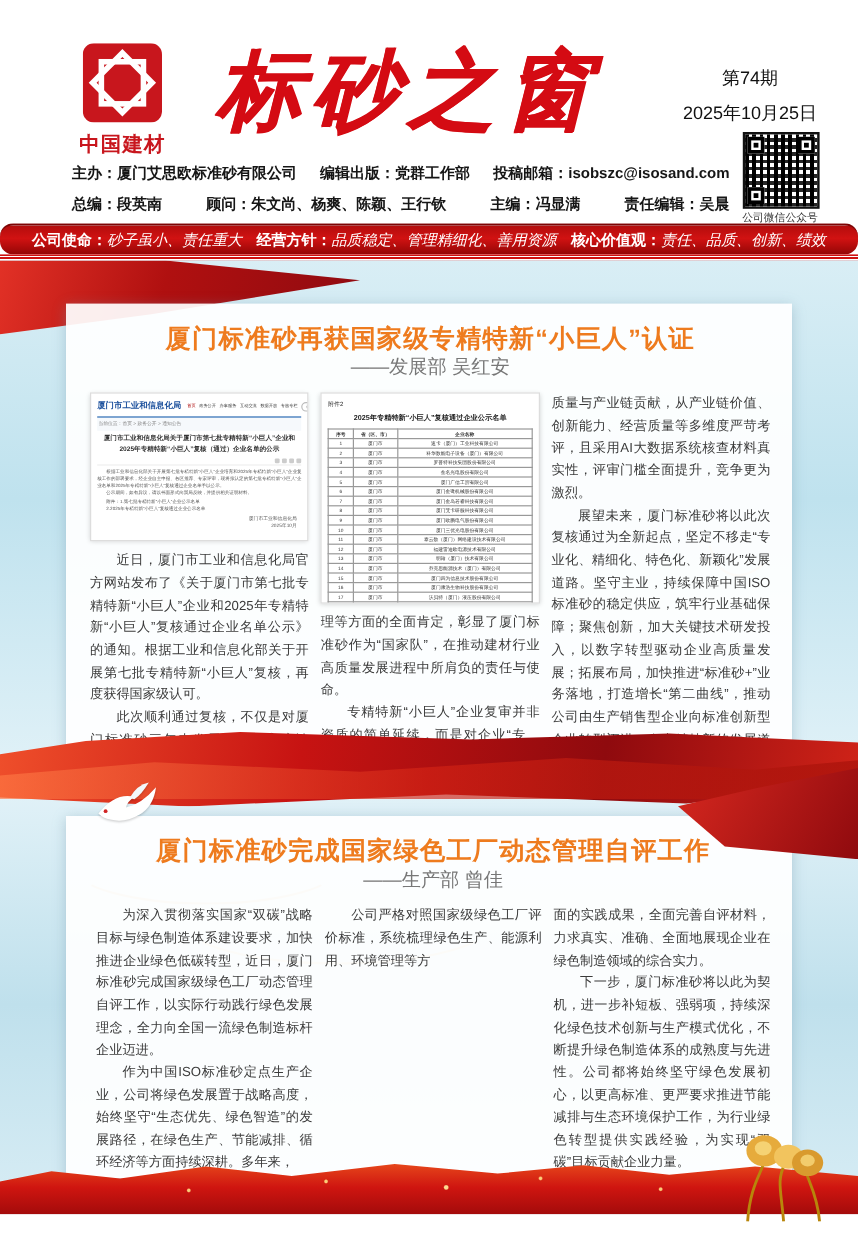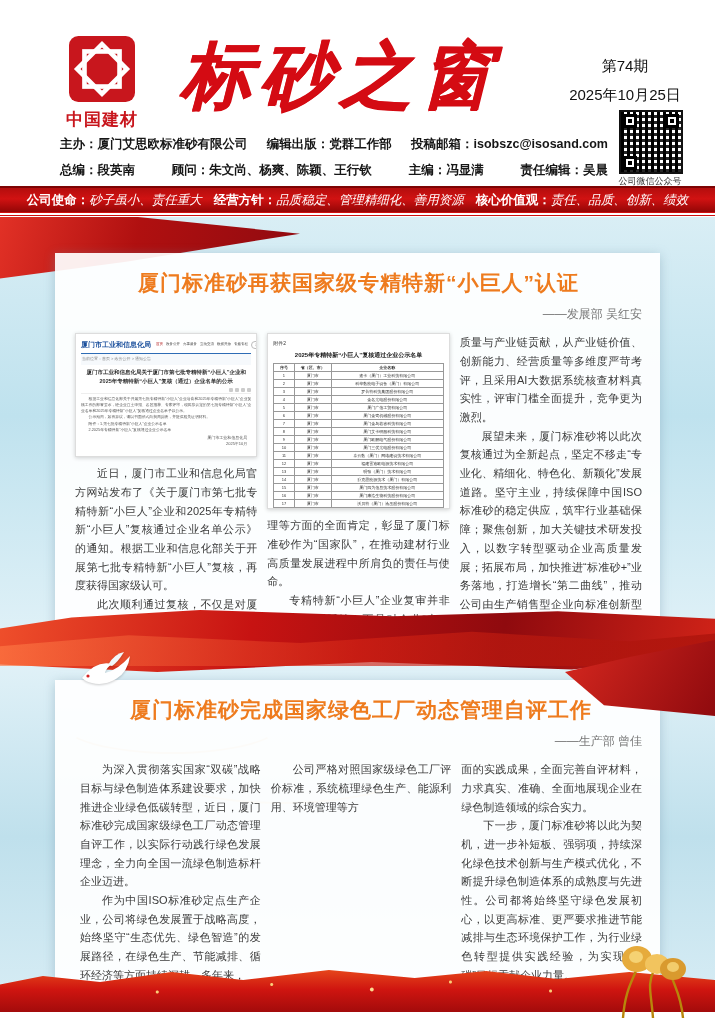--- a/index.html
+++ b/index.html
@@ -27,21 +27,21 @@
   .fp.tl{left:2px;top:2px}.fp.tr{right:2px;top:2px}.fp.bl{left:2px;bottom:2px}
   .qr-caption{position:absolute;right:18px;top:175px;width:94px;text-align:center;font-size:9px;color:#333;}
   .info{position:absolute;left:60px;top:136px;width:548px;font-size:12.5px;color:#161616;font-weight:600;}
   .info-row{display:flex;justify-content:space-between;margin-bottom:9px;white-space:nowrap;}
   .pair b{font-weight:700;}
 
   
   .banner{position:absolute;top:186px;left:0;right:0;height:24px;
         background:linear-gradient(180deg,#b30d0d,#d11212 45%,#930606);
         border-top:2px solid #7d0404;color:#fff;display:flex;align-items:center;
-        justify-content:center;gap:12px;font-size:12.5px;white-space:nowrap;}
+        justify-content:center;gap:12px;font-size:12.5px;white-space:nowrap;border-radius:11px;}
   .banner .pair b{font-weight:800;}
   .banner .pair .val{font-family:"DejaVu Serif",serif;font-style:italic;}
   .stripes{position:absolute;top:212px;left:0;right:0;height:5px;
         background:repeating-linear-gradient(180deg,#cf1010 0 1px,#fff 1px 2.5px);}
 
   
   .body-bg{position:absolute;top:217px;left:0;right:0;height:795px;
         background:linear-gradient(180deg,#d9eef5 0%,#bfe2ee 25%,#e2f2f8 55%,#bfe0ec 78%,#d8edf5 100%);}
   .ribbon-tl{position:absolute;top:217px;left:0;width:300px;height:64px;z-index:1;
         background:linear-gradient(105deg,#e23126,#b01010 45%,#8f0a10);
@@ -51,21 +51,21 @@
   .sw2{top:690px;left:60px;width:220px;height:60px;}
   .sw3{top:730px;left:150px;width:260px;height:70px;}
 
   
   .card{position:absolute;left:55px;width:605px;background:rgba(255,255,255,.93);
         box-shadow:0 2px 10px rgba(110,145,165,.4);z-index:2;overflow:hidden;
         padding:16px 18px 10px;box-sizing:border-box;}
   .card1{top:253px;height:392px;padding-left:20px;}
   .card2{top:680px;height:302px;padding-left:25px;}
   .art-title{text-align:center;color:#ee7b1e;font-size:21px;font-weight:800;letter-spacing:1px;line-height:1.3;}
-  .art-byline{text-align:right;color:#777;font-size:12px;margin-top:10px;}
+  .art-byline{text-align:center;color:#777;font-size:16px;margin-top:0;}
   .cols{display:flex;gap:10px;margin-top:10px;}
   .col{flex:1;font-size:11px;line-height:1.7;color:#3a3a3a;text-align:justify;min-width:0;}
   .col p{margin:0;}
   .col p.indent{text-indent:2em;}
 
   
   .shot{background:#fff;border:1px solid #ddd;box-shadow:0 1px 4px rgba(0,0,0,.18);
         padding:5px;margin-bottom:7px;box-sizing:border-box;overflow:hidden;}
   .gov-shot{height:124px;}
   .gov-head{display:flex;align-items:center;gap:3px;}

